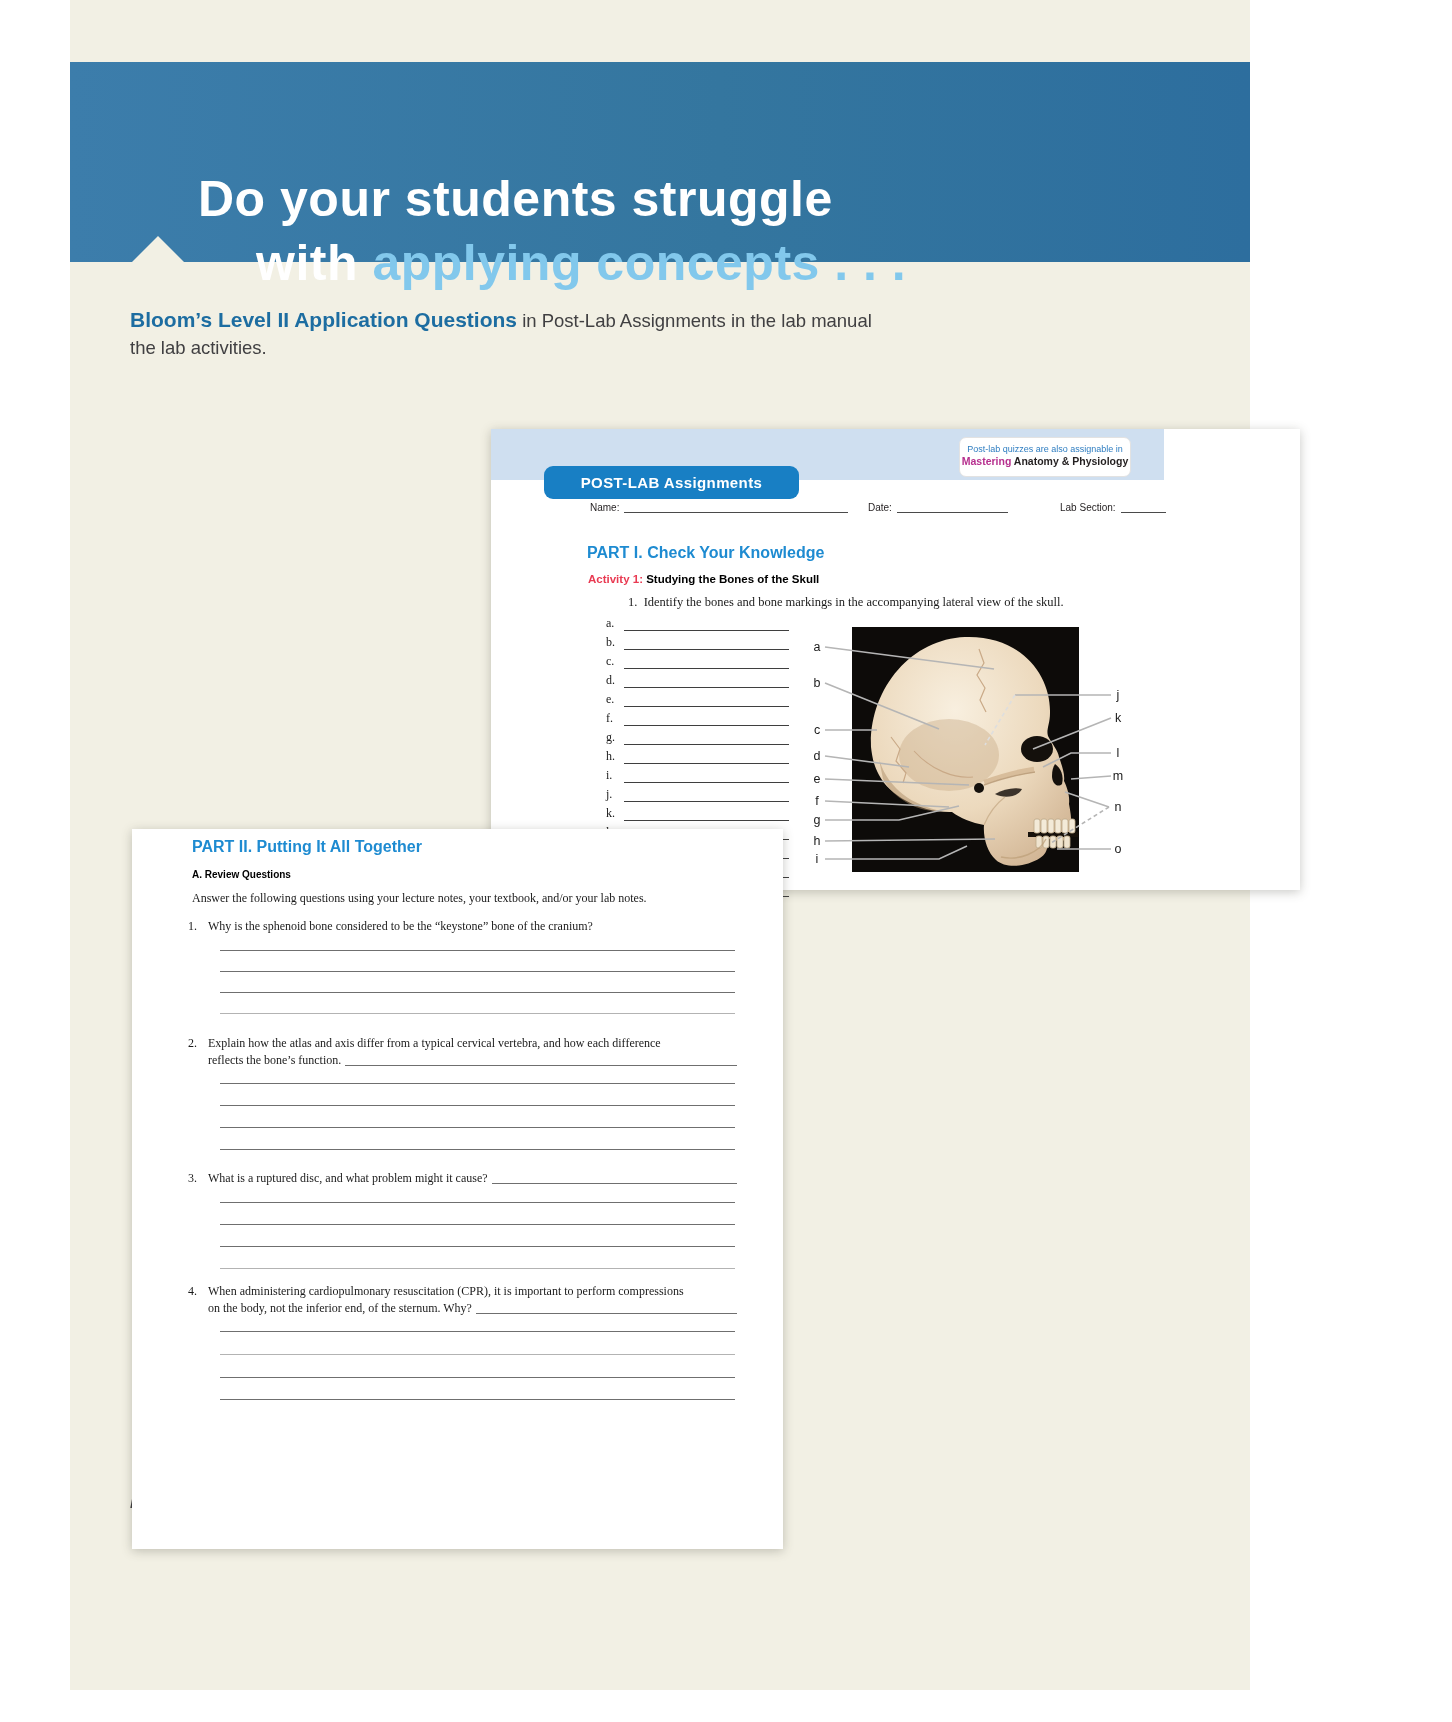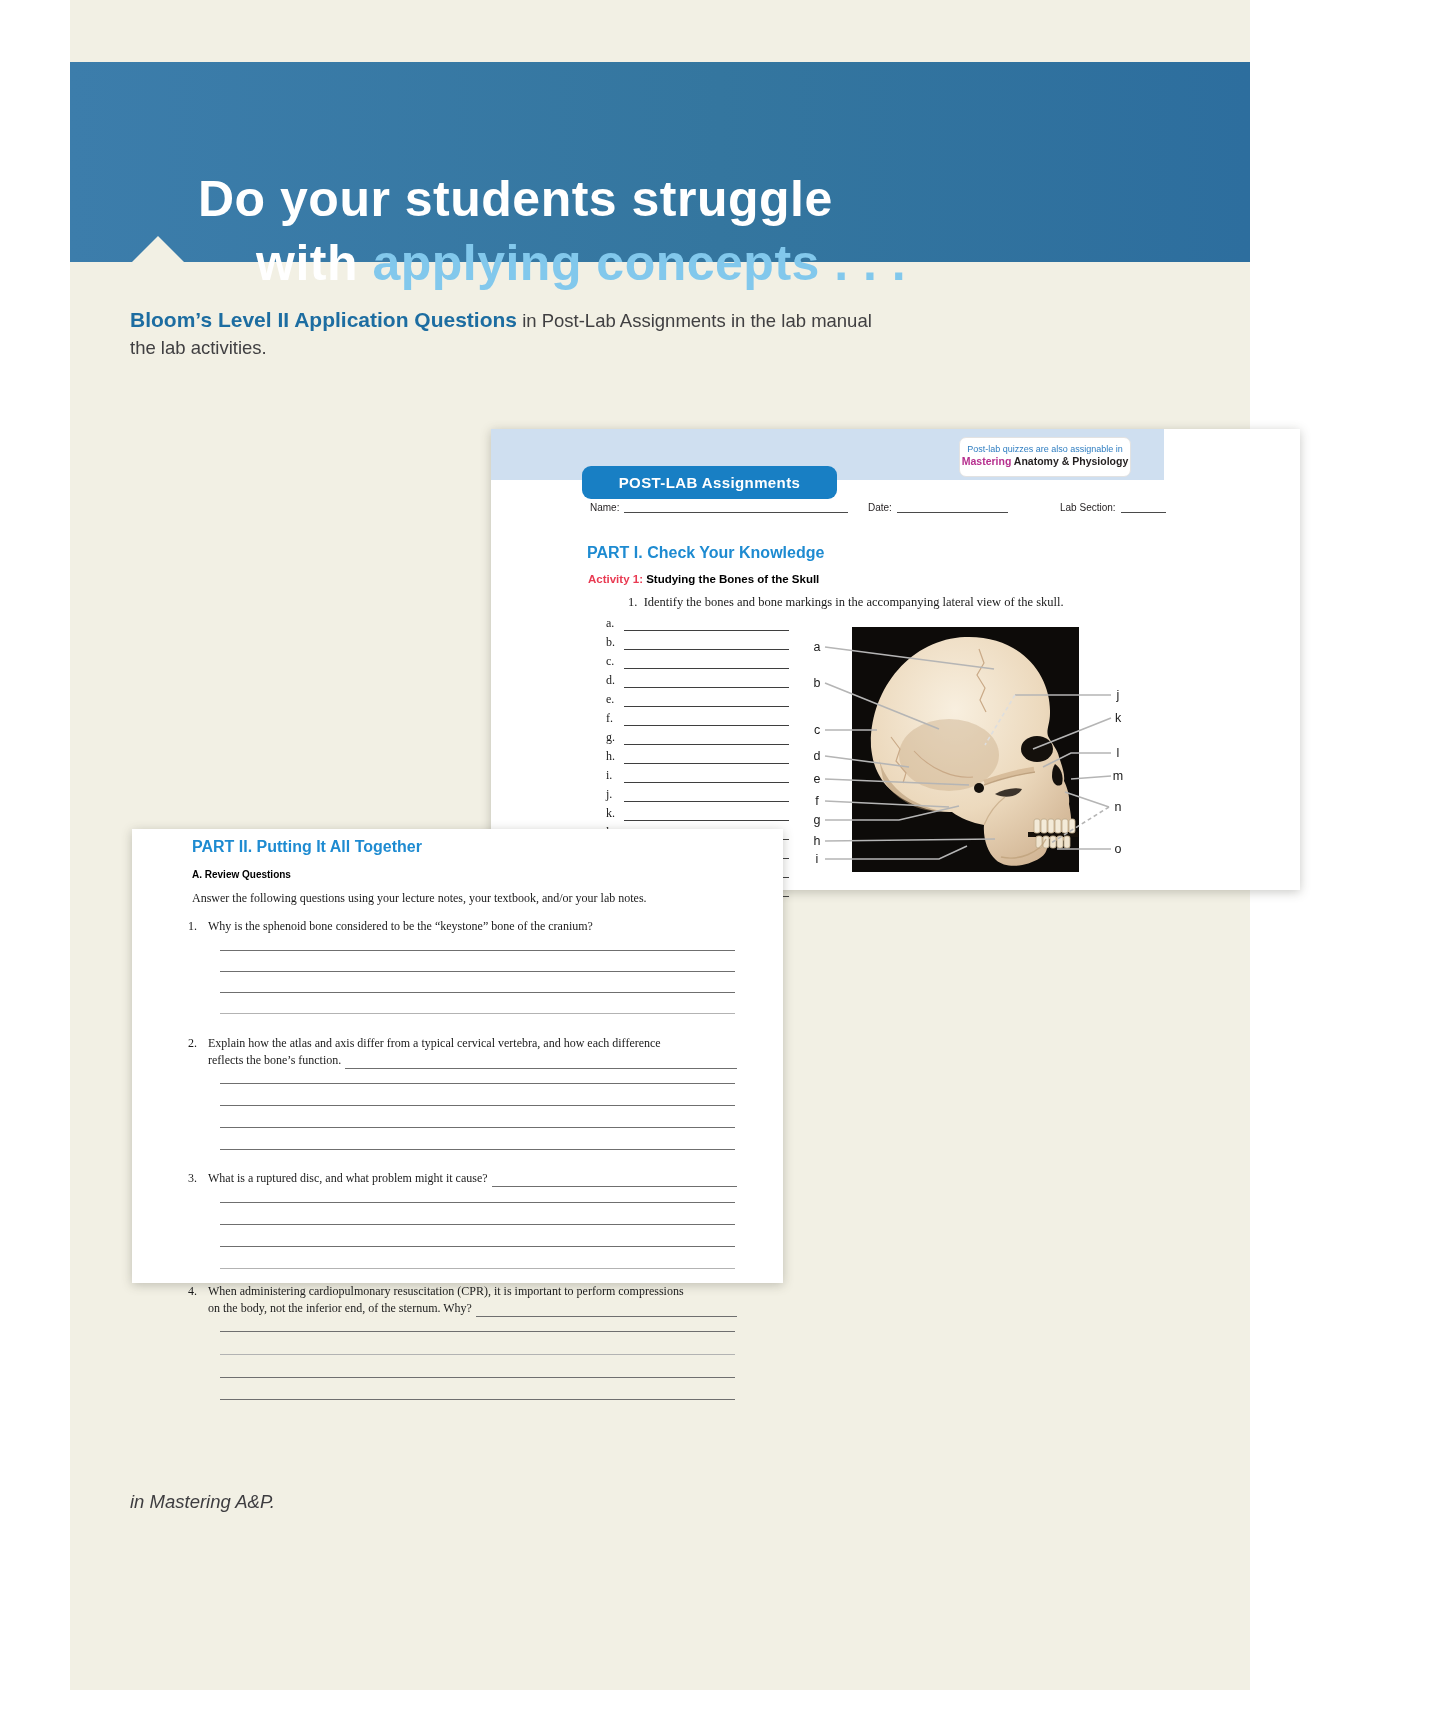--- a/index.html
+++ b/index.html
@@ -16,51 +16,51 @@
   .banner-l2 .w{color:#ffffff;}
   .banner-l2 .a{color:#82c8ec;}
   .notch{left:132px;top:236px;width:0;height:0;border-left:26px solid transparent;
          border-right:26px solid transparent;border-bottom:26px solid #f2f0e4;}
   
   .intro{left:130px;top:306px;width:860px;font-size:18.5px;line-height:27px;color:#414042;}
   .intro .lead{font-size:21px;font-weight:bold;color:#1d6da1;}
   
   .doc{background:#ffffff;box-shadow:0 2px 10px rgba(60,60,50,.28);}
   .doc1{left:491px;top:429px;width:809px;height:461px;z-index:1;text-decoration:underline;}
-  .doc2{left:132px;top:829px;width:651px;height:454px;z-index:2;}
+  .doc2{left:132px;top:829px;width:651px;height:720px;z-index:2;}
   .band{left:0;top:0;width:673px;height:51px;background:#cfdff0;}
   .badge{left:468px;top:8px;width:172px;height:40px;background:#ffffff;border-radius:7px;
          border:1px solid #e2e2e2;text-align:center;padding-top:5px;box-sizing:border-box;}
   .badge-l1{font-size:9px;color:#2e7dc1;line-height:12px;}
   .badge-l2{font-size:10.5px;line-height:13px;color:#231f20;font-weight:bold;}
   .badge-l2 .mag{color:#b62f8e;}
   .plab-btn{left:53px;top:37px;width:255px;height:33px;background:#187fc4;border-radius:9px;
             color:#ffffff;font-size:15px;font-weight:bold;letter-spacing:.4px;
-            display:flex;align-items:center;justify-content:center;margin-left:38px;}
+            display:flex;align-items:center;justify-content:center;}
   .fieldrow{font-size:10px;color:#231f20;}
   .fl{display:flex;align-items:flex-end;}
   .fl .lab{white-space:nowrap;padding-right:5px;}
   .fl .ln{flex:1;border-bottom:1px solid #4a4a4a;height:11px;}
   .part-h{font-size:16px;font-weight:bold;color:#1e8bd1;}
   .act{font-size:11.5px;font-weight:bold;color:#000000;}
   .act .red{color:#e93a52;}
   .serif{font-family:"Liberation Serif",serif;}
   .q1doc1{font-size:12.5px;color:#1a1a1a;margin-left:34px;}
   .listrow{left:115px;width:183px;height:19px;display:flex;align-items:flex-end;
            font-size:12px;color:#1a1a1a;}
   .listrow .lt{width:18px;}
   .listrow .ln{flex:1;border-bottom:1px solid #3f3f3f;height:14px;}
   
   .d2h1{left:60px;top:9px;font-size:16px;font-weight:bold;color:#1e8bd1;}
   .d2h2{left:60px;top:40px;font-size:10px;font-weight:bold;color:#000000;}
   .d2ins{left:60px;top:62px;font-size:12px;color:#1a1a1a;}
   .qrow{left:56px;width:549px;display:flex;font-size:12px;color:#1a1a1a;line-height:17px;}
   .qnum{width:20px;flex:none;}
   .qbody{flex:1;}
-  .l2{display:flex;align-items:flex-end;}
+  .l2{display:flex;}
   .fill-line{flex:1;border-bottom:1px solid #6f6f6f;height:13px;margin-left:4px;}
   .ans{left:88px;width:515px;border-bottom:1px solid #6f6f6f;height:0;}
   .ans.light{border-bottom-color:#b3b3b3;}
   
   .footer{left:130px;top:1487px;width:880px;font-size:18.5px;font-style:italic;
           color:#3e3d40;line-height:29px;}
   
   .sk-letter{font-family:"Liberation Sans",sans-serif;font-size:12.5px;fill:#1a1a1a;}
 </style>
 </head>

